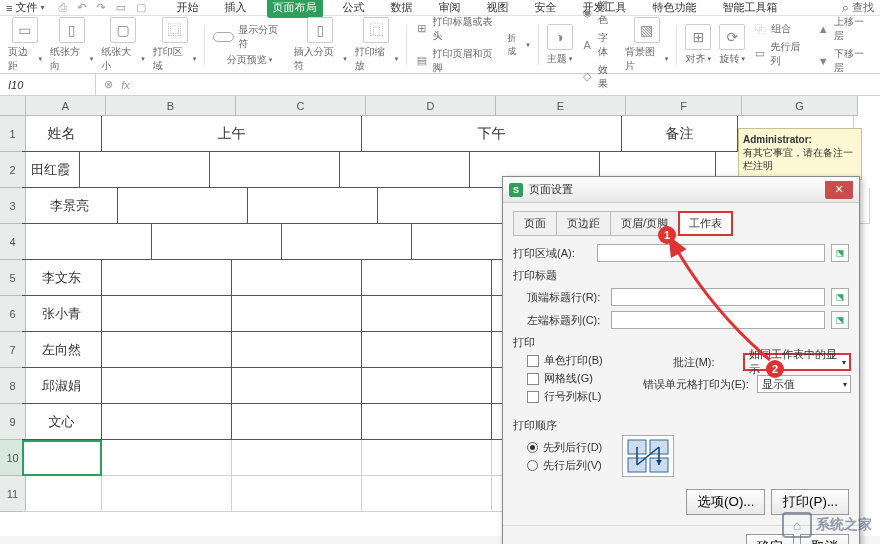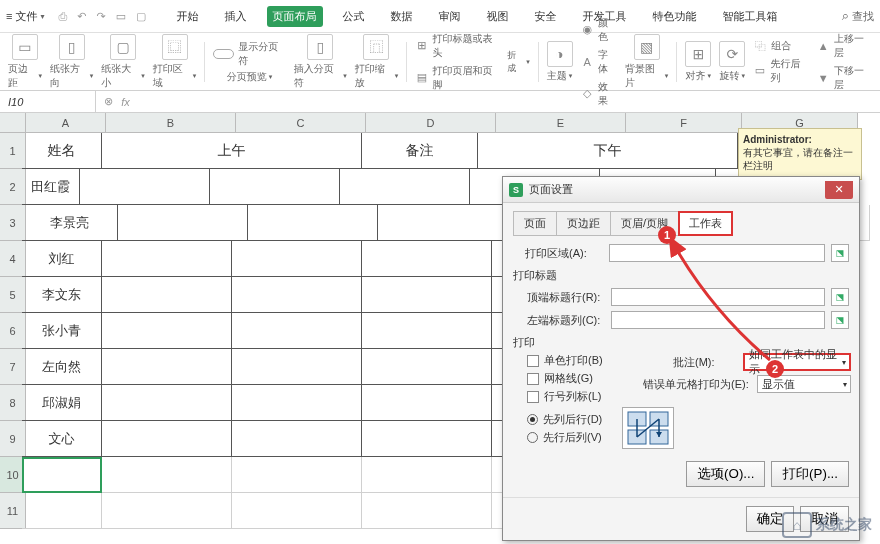--- a/index.html
+++ b/index.html
@@ -1,19 +1,19 @@
 <!DOCTYPE html>
 <html><head>
 <meta charset="utf-8">
 <style>
 * { margin: 0; padding: 0; box-sizing: border-box; font-family: "Microsoft YaHei", sans-serif; }
 body { width: 880px; height: 544px; background: #f5f5f5; overflow: hidden; position: relative; font-size: 11px; color: #333; }
 
 
-.menubar { height: 33px; background: #fff; border-bottom: 1px solid #e0e0e0; display: flex; align-items: center; padding: 0 6px; gap: 14px; }
+.menubar { height: 16px; background: #fff; border-bottom: 1px solid #e0e0e0; display: flex; align-items: center; padding: 0 6px; gap: 14px; }
 .menubar .file-btn { display: flex; align-items: center; gap: 3px; }
 .menubar .file-btn::before { content: "≡"; }
 .menubar .file-btn::after { content: "▾"; font-size: 8px; color: #666; }
 .menubar .quick-icons { display: flex; gap: 10px; color: #999; }
 .menu-tabs { display: flex; gap: 14px; margin-left: 10px; }
 .menu-tab { padding: 3px 6px; cursor: pointer; }
 .menu-tab.active { background: #2e9e5b; color: #fff; border-radius: 3px; }
 .search-area { margin-left: auto; color: #666; display: flex; align-items: center; gap: 3px; }
 .search-area::before { content: "⌕"; font-size: 13px; }
 
@@ -57,21 +57,21 @@
 .dialog { position: absolute; left: 502px; top: 176px; width: 358px; background: #f4f4f4; border: 1px solid #888; box-shadow: 2px 2px 6px rgba(0,0,0,.3); font-size: 11px; }
 .dialog-title { height: 26px; background: linear-gradient(#fdfdfd,#e8e8e8); display: flex; align-items: center; padding: 0 6px; border-bottom: 1px solid #ccc; }
 .dialog-title .wps-icon { width: 14px; height: 14px; background: #2e9e5b; border-radius: 2px; margin-right: 6px; display: flex; align-items: center; justify-content: center; color: #fff; font-size: 9px; font-weight: bold; }
 .dialog-close { margin-left: auto; width: 28px; height: 18px; background: #c84d4d; color: #fff; display: flex; align-items: center; justify-content: center; border-radius: 0 0 2px 2px; font-size: 11px; }
 .dialog-body { padding: 8px 10px 10px; }
 .dialog-tabs { display: flex; margin-bottom: 8px; }
 .dtab { padding: 4px 10px; border: 1px solid #bbb; background: #f0f0f0; margin-right: -1px; cursor: pointer; }
 .dtab.active { background: #fff; border-bottom-color: #fff; }
 .dtab.highlight { border: 2px solid #d33; padding: 3px 9px; position: relative; z-index: 1; }
 .field-row { display: flex; align-items: center; margin: 5px 0; gap: 6px; }
-.field-label { width: 78px; margin-left: 12px; }
+.field-label { width: 78px; }
 .indent-label { width: 92px; padding-left: 14px; }
 .field-input { flex: 1; height: 18px; border: 1px solid #aaa; background: #fff; }
 .range-btn { width: 18px; height: 18px; border: 1px solid #aaa; background: #fff; display: flex; align-items: center; justify-content: center; font-size: 9px; color: #3a6; }
 .section-label { margin: 6px 0 2px; }
 .checkbox-row { display: flex; align-items: center; gap: 5px; margin: 3px 0 3px 14px; }
 .checkbox-box { width: 12px; height: 12px; border: 1px solid #888; background: #fff; }
 .select-box { height: 18px; border: 1px solid #aaa; background: #fff; display: flex; align-items: center; padding: 0 4px; position: relative; }
 .select-box::after { content: "▾"; position: absolute; right: 3px; font-size: 8px; }
 .select-box.highlight { border: 2px solid #d33; }
 .order-preview { width: 52px; height: 42px; border: 1px solid #aaa; background: #fff; display: flex; align-items: center; justify-content: center; }
@@ -250,22 +250,22 @@
       <div class="row-h">7</div>
       <div class="row-h">8</div>
       <div class="row-h">9</div>
       <div class="row-h active">10</div>
       <div class="row-h">11</div>
     </div>
   <div class="cells" id="cells">
       <div class="cell-row">
         <div class="cell header-cell" style="width: 80px;">姓名</div>
         <div class="cell header-cell" style="width: 260px;">上午</div>
+        <div class="cell header-cell" style="width: 260px;">下午</div>
         <div class="cell header-cell" style="width: 116px;">备注</div>
-        <div class="cell header-cell" style="width: 260px;">下午</div>
         <div class="cell " style="width: 116px;"></div>
       </div>
       <div class="cell-row">
         <div class="cell datacell" style="width: 58px;">田红霞</div>
         <div class="cell datacell" style="width: 130px;"></div>
         <div class="cell datacell" style="width: 130px;"></div>
         <div class="cell datacell" style="width: 130px;"></div>
         <div class="cell datacell" style="width: 130px;"></div>
         <div class="cell datacell" style="width: 116px;"></div>
         <div class="cell " style="width: 116px;"></div>
@@ -273,21 +273,20 @@
       <div class="cell-row">
         <div class="cell datacell" style="width: 96px;">李景亮</div>
         <div class="cell datacell" style="width: 130px;"></div>
         <div class="cell datacell" style="width: 130px;"></div>
         <div class="cell datacell" style="width: 130px;"></div>
         <div class="cell datacell" style="width: 130px;"></div>
         <div class="cell datacell" style="width: 116px;"></div>
         <div class="cell " style="width: 116px;"></div>
       </div>
       <div class="cell-row">
-        <div class="cell datacell" style="width: 80px;">刘红</div>
         <div class="cell datacell" style="width: 130px;"></div>
         <div class="cell datacell" style="width: 130px;"></div>
         <div class="cell datacell" style="width: 130px;"></div>
         <div class="cell datacell" style="width: 130px;"></div>
         <div class="cell datacell" style="width: 116px;"></div>
         <div class="cell " style="width: 116px;"></div>
       </div>
       <div class="cell-row">
         <div class="cell datacell" style="width: 80px;">李文东</div>
         <div class="cell datacell" style="width: 130px;"></div>
@@ -413,20 +412,21 @@
         <span>如同工作表中的显示</span>
       </div>
       <div style="position:absolute;left:130px;top:24px;display:flex;align-items:center;gap:6px">
         <span>错误单元格打印为(E):</span>
       </div>
       <div class="select-box" style="position:absolute;left:244px;top:22px;width:94px">
         <span>显示值</span>
       </div>
     </div>
 
+    <div class="section-label" style="margin-top:14px">打印顺序</div>
     <div style="display:flex;align-items:center;gap:20px">
       <div>
         <div class="radio-row">
             <span class="radio-circle checked"></span>
             <span>先列后行(D)</span>
           </div>
         <div class="radio-row">
             <span class="radio-circle"></span>
             <span>先行后列(V)</span>
           </div>

